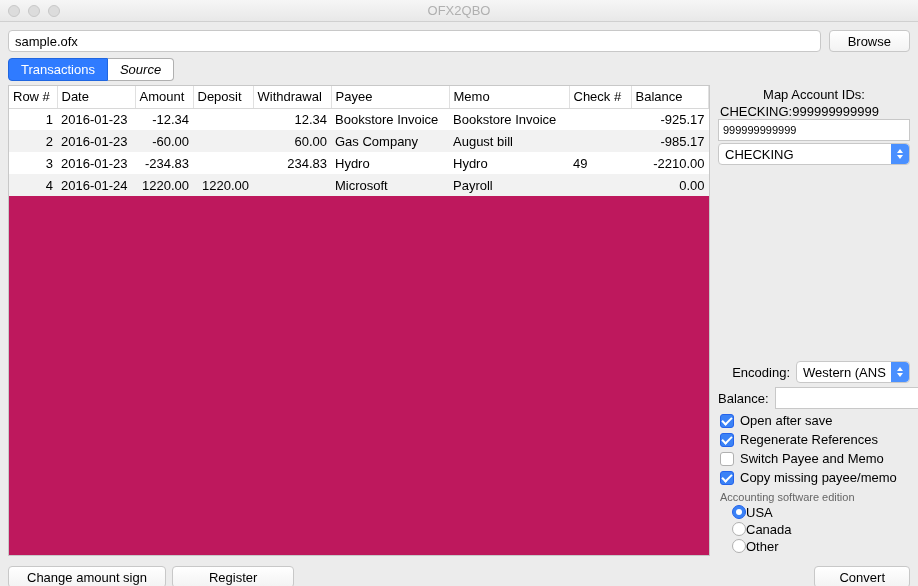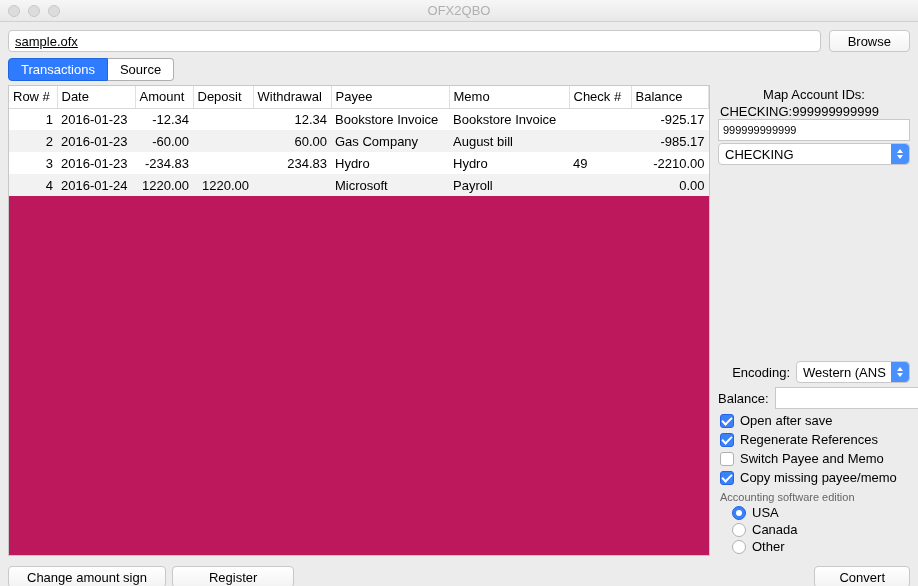--- a/index.html
+++ b/index.html
@@ -4,27 +4,27 @@
   <style>
     * { margin: 0; padding: 0; box-sizing: border-box; font-family: -apple-system, "Helvetica Neue", Helvetica, Arial, sans-serif; font-size: 13px; }
     body { background: #ececec; width: 918px; height: 586px; overflow: hidden; }
     
     .titlebar { height: 22px; background: linear-gradient(#f6f6f6, #e8e8e8); border-bottom: 1px solid #d0d0d0; display: flex; align-items: center; padding: 0 8px; position: relative; }
     .traffic-lights { display: flex; gap: 8px; }
     .traffic-light { width: 12px; height: 12px; border-radius: 50%; background: #dcdcdc; border: 0.5px solid #c8c8c8; }
     .title { position: absolute; left: 0; right: 0; text-align: center; color: #b0b0b0; font-size: 13px; pointer-events: none; }
     
     .topbar { padding: 8px 8px 6px 8px; display: flex; gap: 8px; align-items: center; }
-    .file-input { flex: 1; height: 22px; padding: 2px 6px; border: 1px solid #c8c8c8; border-radius: 4px; background: #fff; font-size: 13px; text-decoration: underline; }
+    .file-input { flex: 1; height: 22px; padding: 2px 6px; border: 1px solid #c8c8c8; border-radius: 4px; background: #fff; font-size: 13px; }
     .mac-button { height: 22px; padding: 2px 18px; border: 1px solid #c8c8c8; border-radius: 4px; background: linear-gradient(#ffffff, #f3f3f3); font-size: 13px; cursor: pointer; white-space: nowrap; }
     
     .tabs { display: flex; padding: 0 8px; }
     .tab { height: 23px; padding: 3px 12px; border: 1px solid #b0b0b0; background: #fff; font-size: 13px; cursor: pointer; display: flex; align-items: center; }
     .tab:first-child { border-top-left-radius: 4px; border-bottom-left-radius: 4px; }
-    .tab:last-child { border-top-right-radius: 4px; border-bottom-right-radius: 4px; border-left: none; }
+    .tab:last-child { border-top-right-radius: 4px; border-bottom-right-radius: 4px; border-left: none; font-style: italic; }
     .tab.active { background: #2f7bff; color: #fff; border-color: #2066e0; }
     
     .content { display: flex; padding: 4px 8px 4px 8px; gap: 8px; height: 479px; }
     .left-panel { flex: 1; background: #be185d; border: 1px solid #c8c8c8; overflow: hidden; }
     
     .table { width: 100%; border-collapse: collapse; }
     .table th { text-align: left; font-weight: 400; padding: 3px 4px; border-right: 1px solid #e0e0e0; border-bottom: 1px solid #d8d8d8; background: #fff; height: 22px; white-space: nowrap; }
     .table td { padding: 3px 4px; height: 22px; white-space: nowrap; }
     .table tr.odd td { background: #f2f2f2; }
     .table tr.even td { background: #fff; }
@@ -44,21 +44,21 @@
     .form-row label { width: 72px; text-align: right; }
     .form-row .mac-select { flex: 1; margin-top: 0; }
     .balance-input { flex: 1; height: 22px; border: 1px solid #c8c8c8; background: #fff; text-align: right; padding: 2px 6px; font-size: 13px; }
     
     .check-row { display: flex; align-items: center; gap: 6px; margin-bottom: 4px; padding-left: 2px; }
     .mac-checkbox { width: 14px; height: 14px; border-radius: 3px; border: 1px solid #b0b0b0; background: #fff; position: relative; cursor: pointer; flex-shrink: 0; }
     .mac-checkbox.checked { background: #3b82f6; border-color: #2563eb; }
     .mac-checkbox.checked::after { content: ""; position: absolute; left: 3px; top: 0px; width: 4px; height: 8px; border: solid #fff; border-width: 0 2px 2px 0; transform: rotate(45deg); }
     
     .group-label { font-size: 11px; color: #666; padding: 2px 0 2px 2px; }
-    .radio-row { display: flex; align-items: center; gap: 6px; padding-left: 14px; margin-bottom: 2px; }
+    .radio-row { display: flex; align-items: flex-start; padding-left: 14px; margin-bottom: 2px; }
     .mac-radio { width: 14px; height: 14px; border-radius: 50%; border: 1px solid #b0b0b0; background: #fff; position: relative; cursor: pointer; flex-shrink: 0; }
     .mac-radio.selected { background: #3b82f6; border-color: #2563eb; }
     .mac-radio.selected::after { content: ""; position: absolute; left: 3px; top: 3px; width: 6px; height: 6px; background: #fff; border-radius: 50%; }
     
     .bottombar { padding: 6px 8px 8px 8px; display: flex; gap: 6px; align-items: center; }
   </style>
 </head>
 <body>
 
 <div class="titlebar">

